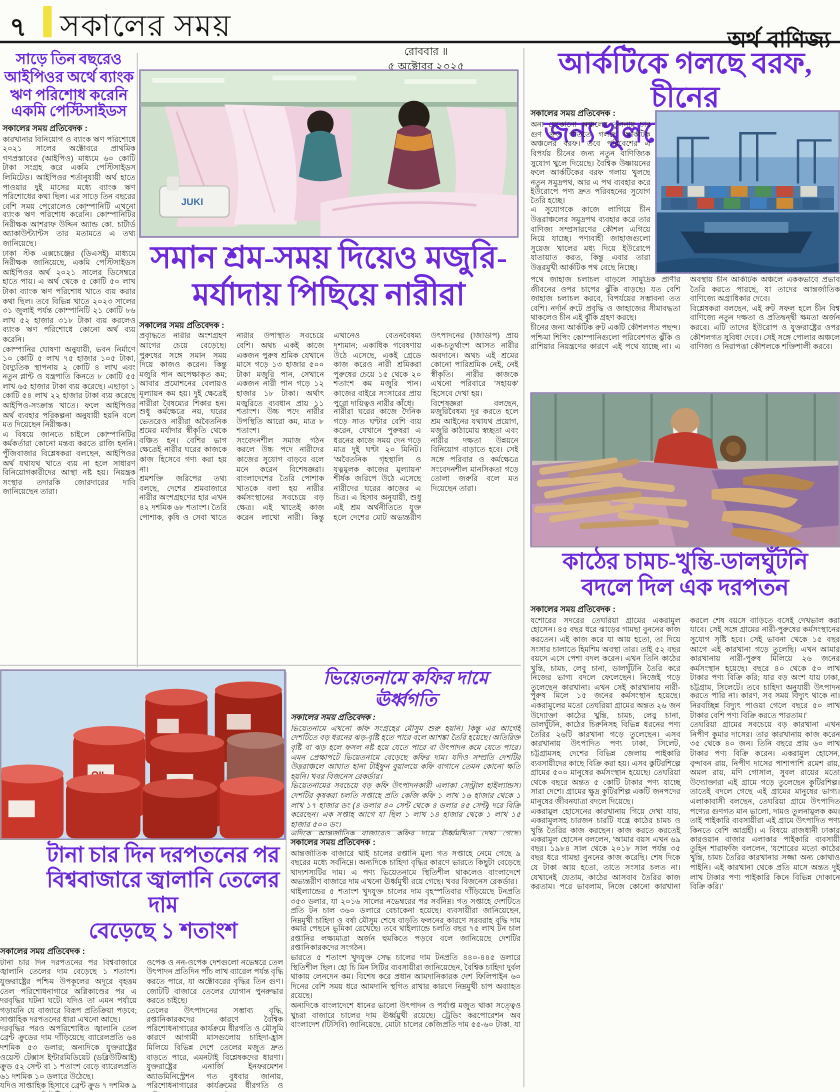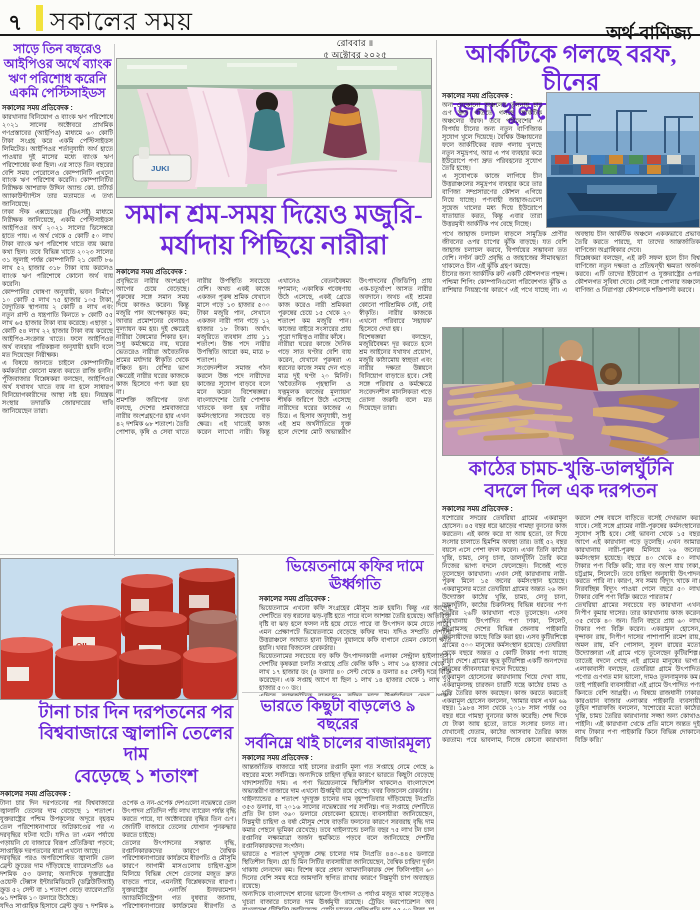--- a/index.html
+++ b/index.html
@@ -136,31 +136,29 @@
       <rect x="54" y="92" width="62" height="48" rx="7" fill="#b52c20"></rect>
         <ellipse cx="85" cy="94" rx="31" ry="8" fill="#dd5d50"></ellipse>
       <rect x="118" y="96" width="62" height="44" rx="7" fill="#a3251a"></rect>
         <ellipse cx="149" cy="98" rx="31" ry="8" fill="#cd4c3f"></ellipse>
       <rect x="182" y="94" width="54" height="46" rx="7" fill="#c03126"></rect>
         <ellipse cx="209" cy="96" rx="27" ry="8" fill="#e06153"></ellipse>
     </g>
   </svg>
 </div>
 
-<div class="abs" style="left:259px;top:558px;width:192px;height:132px;">
+<div class="abs" style="left:242px;top:558px;width:192px;height:132px;font-style:italic;">
   <div class="headline" style="font-size:15px;">ভিয়েতনামে কফির দামে ঊর্ধ্বগতি</div>
   <div class="byline" style="margin-top:2px;">সকালের সময় প্রতিবেদক :</div>
   <div class="bodytext" style="height:92px;">ভিয়েতনামে এখনো কফি সংগ্রহের মৌসুম শুরু হয়নি। কিন্তু এর আগেই দেশটিতে বড় ধরনের ঝড়-বৃষ্টি হতে পারে বলে আশঙ্কা তৈরি হয়েছে। অতিরিক্ত বৃষ্টি বা ঝড় হলে ফসল নষ্ট হয়ে যেতে পারে বা উৎপাদন কমে যেতে পারে। এমন প্রেক্ষাপটে ভিয়েতনামে বেড়েছে কফির দাম। যদিও সম্প্রতি দেশটির উত্তরাঞ্চলে আঘাত হানা টাইফুন বুয়ালয়ে কফি বাগানে তেমন কোনো ক্ষতি হয়নি। খবর বিজনেস রেকর্ডার।
 ভিয়েতনামের সবচেয়ে বড় কফি উৎপাদনকারী এলাকা সেন্ট্রাল হাইল্যান্ডস। দেশটির কৃষকরা চলতি সপ্তাহে প্রতি কেজি কফি ১ লাখ ১৬ হাজার থেকে ১ লাখ ১৭ হাজার ডং (৪ ডলার ৪০ সেন্ট থেকে ৪ ডলার ৪৫ সেন্ট) দরে বিক্রি করেছেন। এক সপ্তাহ আগে যা ছিল ১ লাখ ১৪ হাজার থেকে ১ লাখ ১৫ হাজার ৫০০ ডং।
 এদিকে আন্তর্জাতিক বাজারেও কফির দামে ঊর্ধ্বমুখিতা দেখা গেছে। জানুয়ারিতে সরবরাহের জন্য ফিউচার মার্কেটে গত বুধবার প্রতি টন কফির দাম ২০২ ডলার বা ৫ শতাংশ বেড়ে দাঁড়ায় ৪ হাজার ৩৬৮ ডলারে। একজন ব্যবসায়ী বললেন, 'কফি উৎপাদনকারী এলাকায় আবহাওয়া নিয়ে অনিশ্চয়তা বাজারে দাম বাড়ার অন্যতম কারণ। দক্ষিণ চীন সাগরে নতুন ঝড় তৈরি হচ্ছে, যা ভিয়েতনামের দিকে যেতে পারে।'</div>
 </div>
 
 <div class="abs" style="left:242px;top:697px;width:192px;height:200px;">
-  <div class="headline" style="font-size:15.5px;">ভারতে কিছুটা বাড়লেও ৯ বছরের
-সর্বনিম্নে থাই চালের বাজারমূল্য</div>
   <div class="byline" style="margin-top:2px;">সকালের সময় প্রতিবেদক :</div>
   <div class="bodytext" style="height:148px;">আন্তর্জাতিক বাজারে থাই চালের রপ্তানি মূল্য গত সপ্তাহে নেমে গেছে ৯ বছরের মধ্যে সর্বনিম্নে। অন্যদিকে চাহিদা বৃদ্ধির কারণে ভারতে কিছুটা বেড়েছে খাদ্যশস্যটির দাম। এ পণ্য ভিয়েতনামে স্থিতিশীল থাকলেও বাংলাদেশে অভ্যন্তরীণ বাজারে দাম এখনো ঊর্ধ্বমুখী রয়ে গেছে। খবর বিজনেস রেকর্ডার।
 থাইল্যান্ডের ৫ শতাংশ খুদযুক্ত চালের দাম বৃহস্পতিবার দাঁড়িয়েছে টনপ্রতি ৩৫৩ ডলার, যা ২০১৬ সালের নভেম্বরের পর সর্বনিম্ন। গত সপ্তাহে দেশটিতে প্রতি টন চাল ৩৬০ ডলারে বেচাকেনা হয়েছে। ব্যবসায়ীরা জানিয়েছেন, নিম্নমুখী চাহিদা ও বর্ষা মৌসুম শেষে বাড়তি ফলনের কারণে সরবরাহ বৃদ্ধি দাম কমার পেছনে ভূমিকা রেখেছে। তবে থাইল্যান্ডে চলতি বছর ৭৫ লাখ টন চাল রপ্তানির লক্ষ্যমাত্রা অর্জন হুমকিতে পড়বে বলে জানিয়েছে দেশটির রপ্তানিকারকদের সংগঠন।
 ভারতে ৫ শতাংশ খুদযুক্ত সেদ্ধ চালের দাম টনপ্রতি ৪৪০-৪৪৫ ডলারে স্থিতিশীল ছিল। হো চি মিন সিটির ব্যবসায়ীরা জানিয়েছেন, বৈশ্বিক চাহিদা দুর্বল থাকায় লেনদেন কম। বিশেষ করে প্রধান আমদানিকারক দেশ ফিলিপাইন ৬০ দিনের বেশি সময় ধরে আমদানি স্থগিত রাখার কারণে নিম্নমুখী চাপ অব্যাহত রয়েছে।
 অন্যদিকে বাংলাদেশে ধানের ভালো উৎপাদন ও পর্যাপ্ত মজুত থাকা সত্ত্বেও খুচরা বাজারে চালের দাম ঊর্ধ্বমুখী রয়েছে। ট্রেডিং করপোরেশন অব বাংলাদেশ (টিসিবি) জানিয়েছে, মোটা চালের কেজিপ্রতি দাম ৫৫-৬০ টাকা, যা এক বছর আগের তুলনায় ১৫-২০ শতাংশ বেশি।</div>
 </div>
 
 <div class="abs" style="left:0;top:702px;width:236px;height:206px;">
   <div class="headline" style="font-size:18px;padding-left:36px;">টানা চার দিন দরপতনের পর
 বিশ্ববাজারে জ্বালানি তেলের দাম

